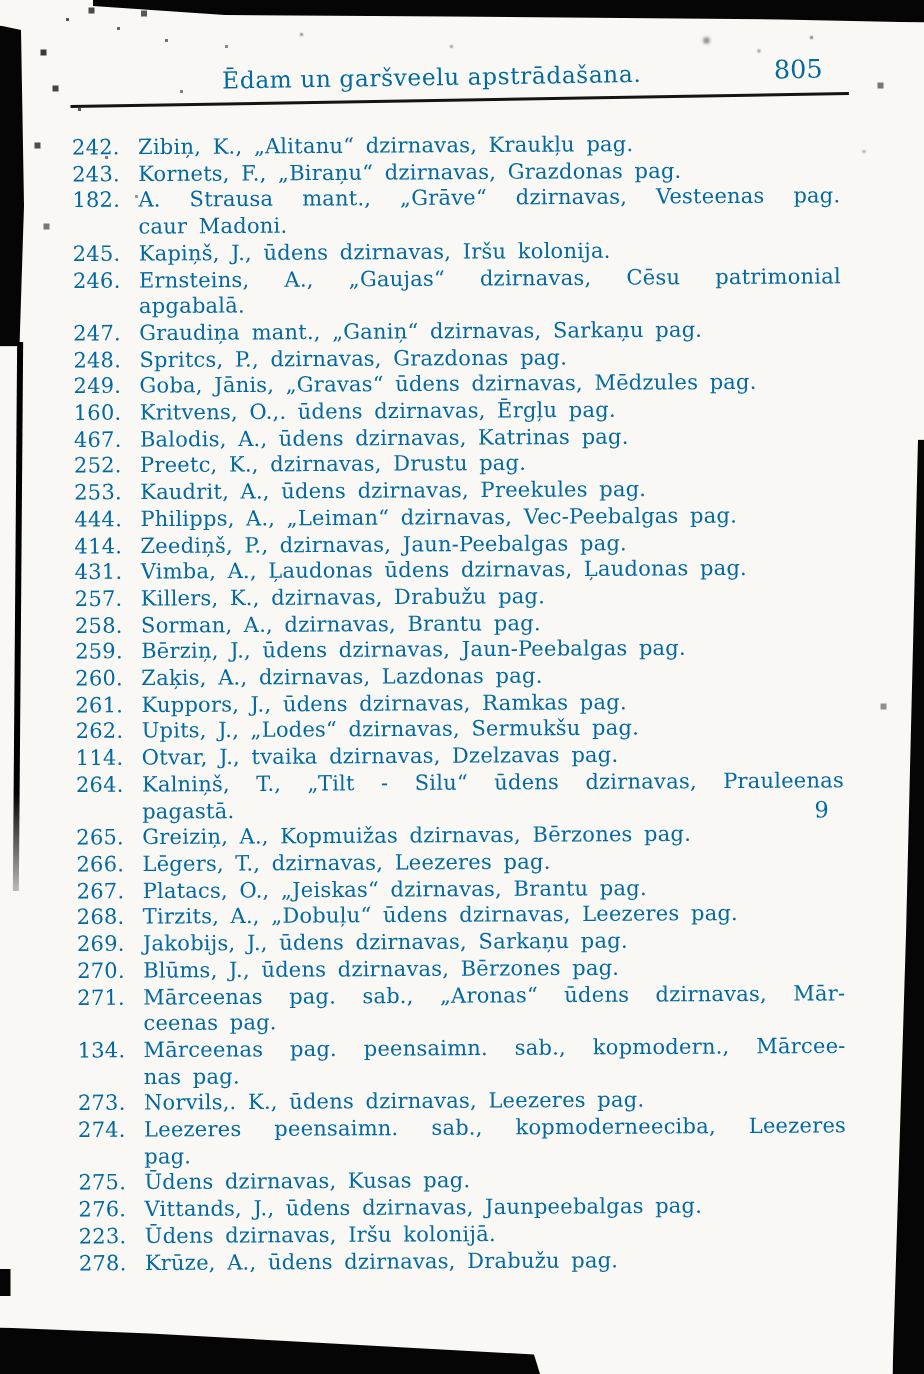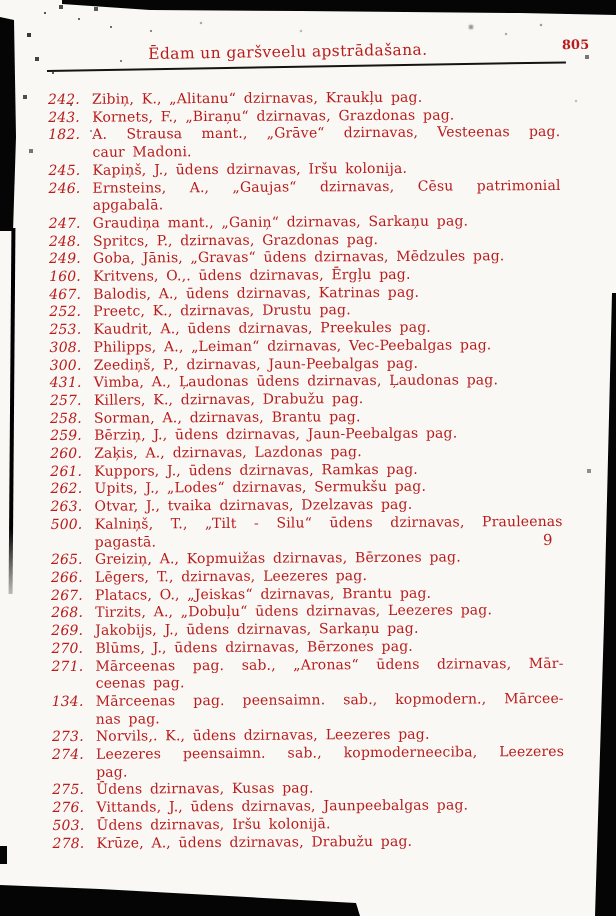--- a/index.html
+++ b/index.html
@@ -2,21 +2,21 @@
 <html><head>
 <meta charset="utf-8">
 <style>
   html,body { margin:0; padding:0; }
   .page {
     position:relative;
     width:616px; height:916px;
     background:#f9f8f4;
     overflow:hidden;
     font-family:"DejaVu Serif","Liberation Serif",serif;
-    color:#b91c1c;
+    color:#0369a1;
   }
 
   
   .band { position:absolute; background:#050505; }
   .band-top {
     left:0; top:0; width:616px; height:18px;
     clip-path: polygon(62px 0, 616px 0, 616px 15px, 520px 13px, 300px 11px, 150px 10px, 62px 4px);
   }
   .band-left-solid {
     left:0; top:17px; width:17px; height:214px;
@@ -52,37 +52,37 @@
   }
 
   
   .head-title {
     position:absolute; left:148px; top:45px;
     font-size:15.5px; letter-spacing:.4px;
     transform:rotate(-.9deg); transform-origin:left top;
     white-space:nowrap;
   }
   .page-number {
-    position:absolute; left:562px; top:37px;
-    font-size:13px; transform:rotate(-.9deg);font-weight:bold;
+    position:absolute; left:516px; top:37px;
+    font-size:17px; transform:rotate(-.9deg);
   }
   .head-rule {
     position:absolute; left:47px; top:70px; width:519px; height:2.2px;
     background:#141414;
     transform:rotate(-.95deg); transform-origin:left center;
   }
 
   
   .list {
     position:absolute; left:48px; top:91px; width:517px;
     font-size:14px; letter-spacing:.15px;
     transform:rotate(-.35deg); transform-origin:left top;
   }
   .entry { display:flex; }
-  .num  { flex:0 0 44px; width:44px; line-height:17.7px;font-style:italic; }
+  .num  { flex:0 0 44px; width:44px; line-height:17.7px; }
   .body { width:468px; word-spacing:.22em; }
   .line { line-height:17.7px; position:relative; }
   .line.full { text-align:justify; text-align-last:justify; }
   .sig  { position:absolute; right:10px; top:1px; font-size:15px; }
 </style>
 </head>
 <body>
 
 <div class="page">
 
@@ -167,27 +167,27 @@
           <div class="line">Preetc, K., dzirnavas, Drustu pag.</div>
         </div>
       </div>
       <div class="entry">
         <span class="num">253.</span>
         <div class="body">
           <div class="line">Kaudrit, A., ūdens dzirnavas, Preekules pag.</div>
         </div>
       </div>
       <div class="entry">
-        <span class="num">308.</span>
+        <span class="num">444.</span>
         <div class="body">
           <div class="line">Philipps, A., „Leiman“ dzirnavas, Vec-Peebalgas pag.</div>
         </div>
       </div>
       <div class="entry">
-        <span class="num">300.</span>
+        <span class="num">414.</span>
         <div class="body">
           <div class="line">Zeediņš, P., dzirnavas, Jaun-Peebalgas pag.</div>
         </div>
       </div>
       <div class="entry">
         <span class="num">431.</span>
         <div class="body">
           <div class="line">Vimba, A., Ļaudonas ūdens dzirnavas, Ļaudonas pag.</div>
         </div>
       </div>
@@ -221,27 +221,27 @@
           <div class="line">Kuppors, J., ūdens dzirnavas, Ramkas pag.</div>
         </div>
       </div>
       <div class="entry">
         <span class="num">262.</span>
         <div class="body">
           <div class="line">Upits, J., „Lodes“ dzirnavas, Sermukšu pag.</div>
         </div>
       </div>
       <div class="entry">
-        <span class="num">263.</span>
+        <span class="num">114.</span>
         <div class="body">
           <div class="line">Otvar, J., tvaika dzirnavas, Dzelzavas pag.</div>
         </div>
       </div>
       <div class="entry">
-        <span class="num">500.</span>
+        <span class="num">264.</span>
         <div class="body">
           <div class="line full">Kalniņš, T., „Tilt - Silu“ ūdens dzirnavas, Prauleenas</div>
           <div class="line">pagastā.<span class="sig">9</span></div>
         </div>
       </div>
       <div class="entry">
         <span class="num">265.</span>
         <div class="body">
           <div class="line">Greiziņ, A., Kopmuižas dzirnavas, Bērzones pag.</div>
         </div>
@@ -309,21 +309,21 @@
           <div class="line">Ūdens dzirnavas, Kusas pag.</div>
         </div>
       </div>
       <div class="entry">
         <span class="num">276.</span>
         <div class="body">
           <div class="line">Vittands, J., ūdens dzirnavas, Jaunpeebalgas pag.</div>
         </div>
       </div>
       <div class="entry">
-        <span class="num">503.</span>
+        <span class="num">223.</span>
         <div class="body">
           <div class="line">Ūdens dzirnavas, Iršu kolonijā.</div>
         </div>
       </div>
       <div class="entry">
         <span class="num">278.</span>
         <div class="body">
           <div class="line">Krūze, A., ūdens dzirnavas, Drabužu pag.</div>
         </div>
       </div>

